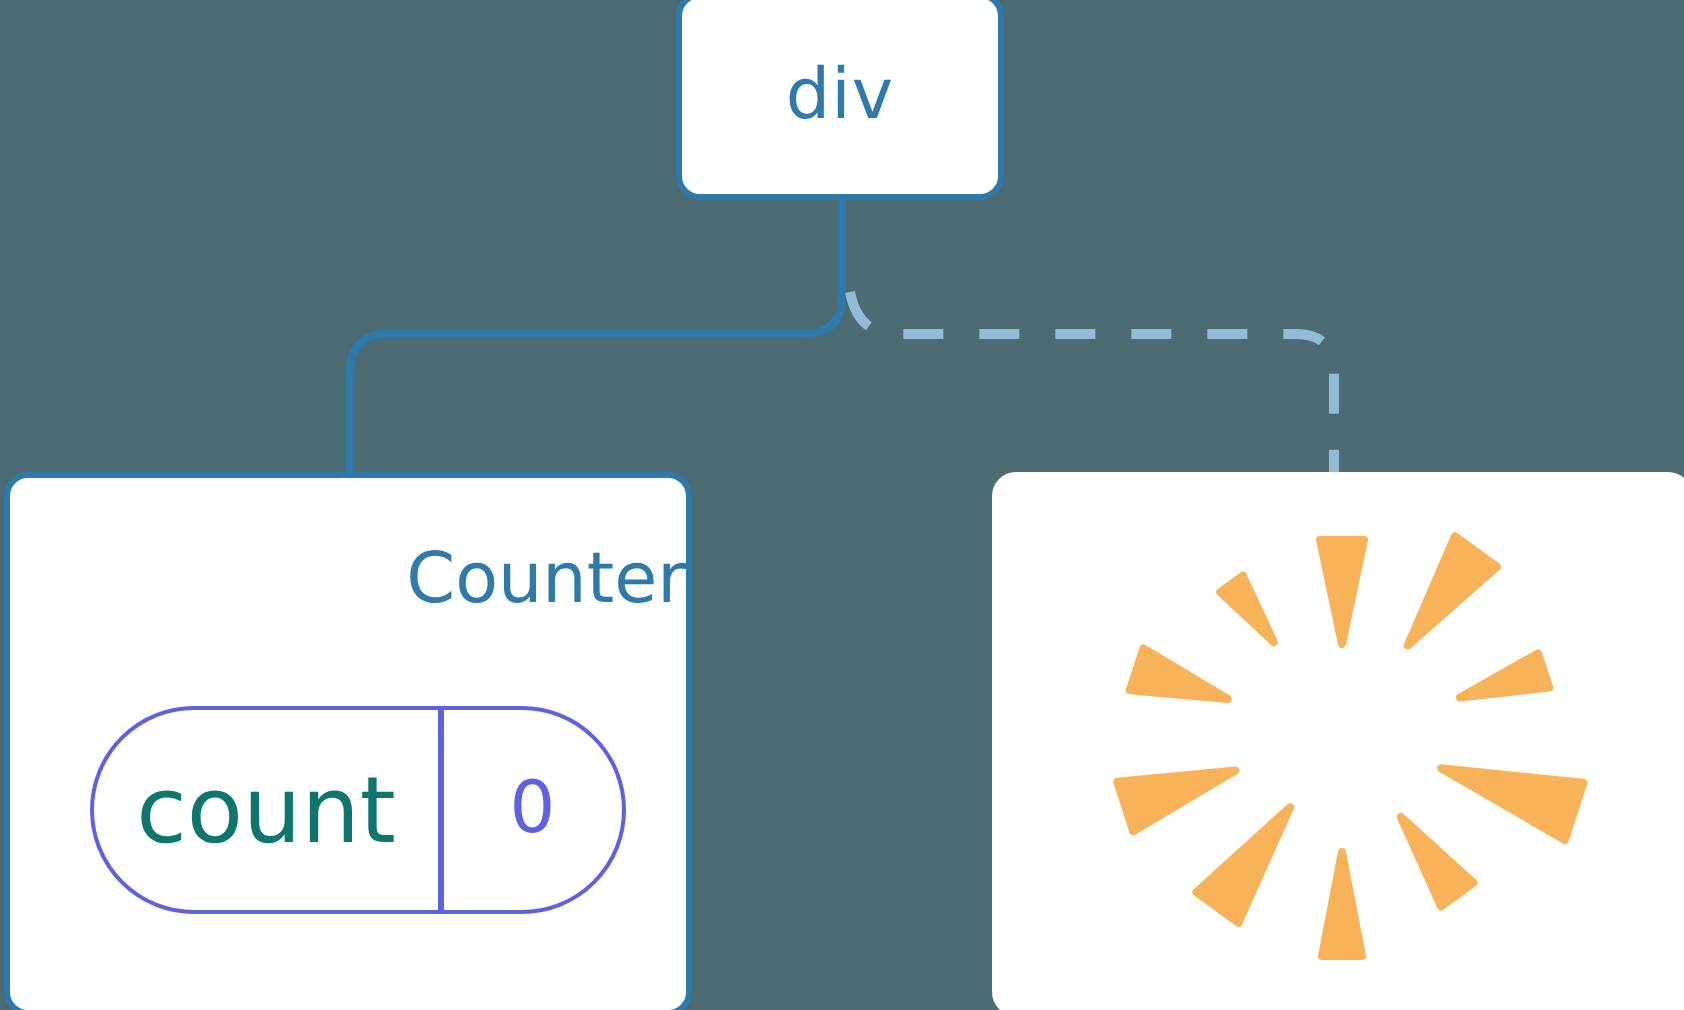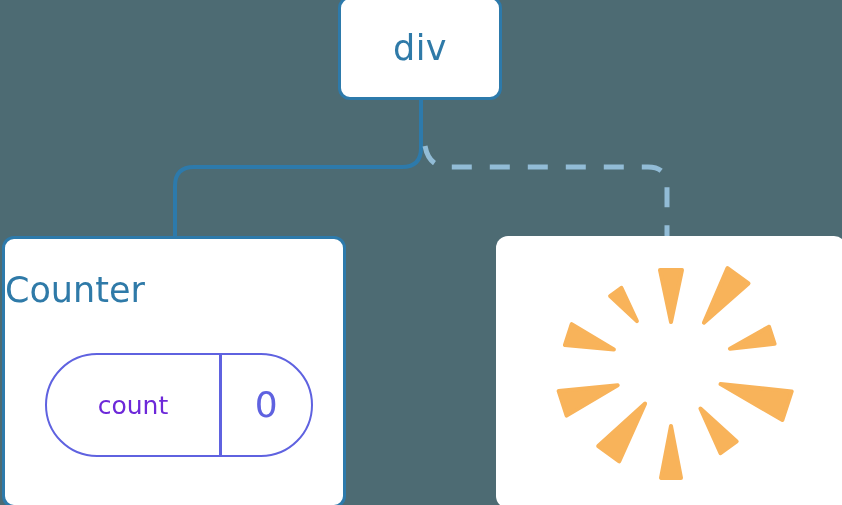--- a/index.html
+++ b/index.html
@@ -33,42 +33,42 @@
 
   
   #node-counter{
     left:2px;top:236px;width:344px;height:272px;
     border:3px solid #2d7aab;
     border-radius:12px;
   }
   #node-counter .node-title{
     position:absolute;
     left:0;right:0;top:34px;
-    text-align:left;
+    text-align:right;
     color:#2f7aa8;
     font-size:35px;
     line-height:1;
   }
 
   
   .pill{
     position:absolute;
     left:40px;top:114px;
     width:268px;height:104px;
     border:2.5px solid #5f62e0;
     border-radius:52px;
     box-sizing:border-box;
     display:flex;
     align-items:stretch;
   }
   .pill-key{
     flex:0 0 172px;
     display:flex;align-items:center;justify-content:center;
-    color:#6d28d9;
-    font-size:25px;
+    color:#0f766e;
+    font-size:46px;
     line-height:1;
   }
   .pill-divider{
     width:2.5px;
     background:#5f62e0;
     flex:0 0 auto;
   }
   .pill-val{
     flex:1 1 auto;
     display:flex;align-items:center;justify-content:center;

